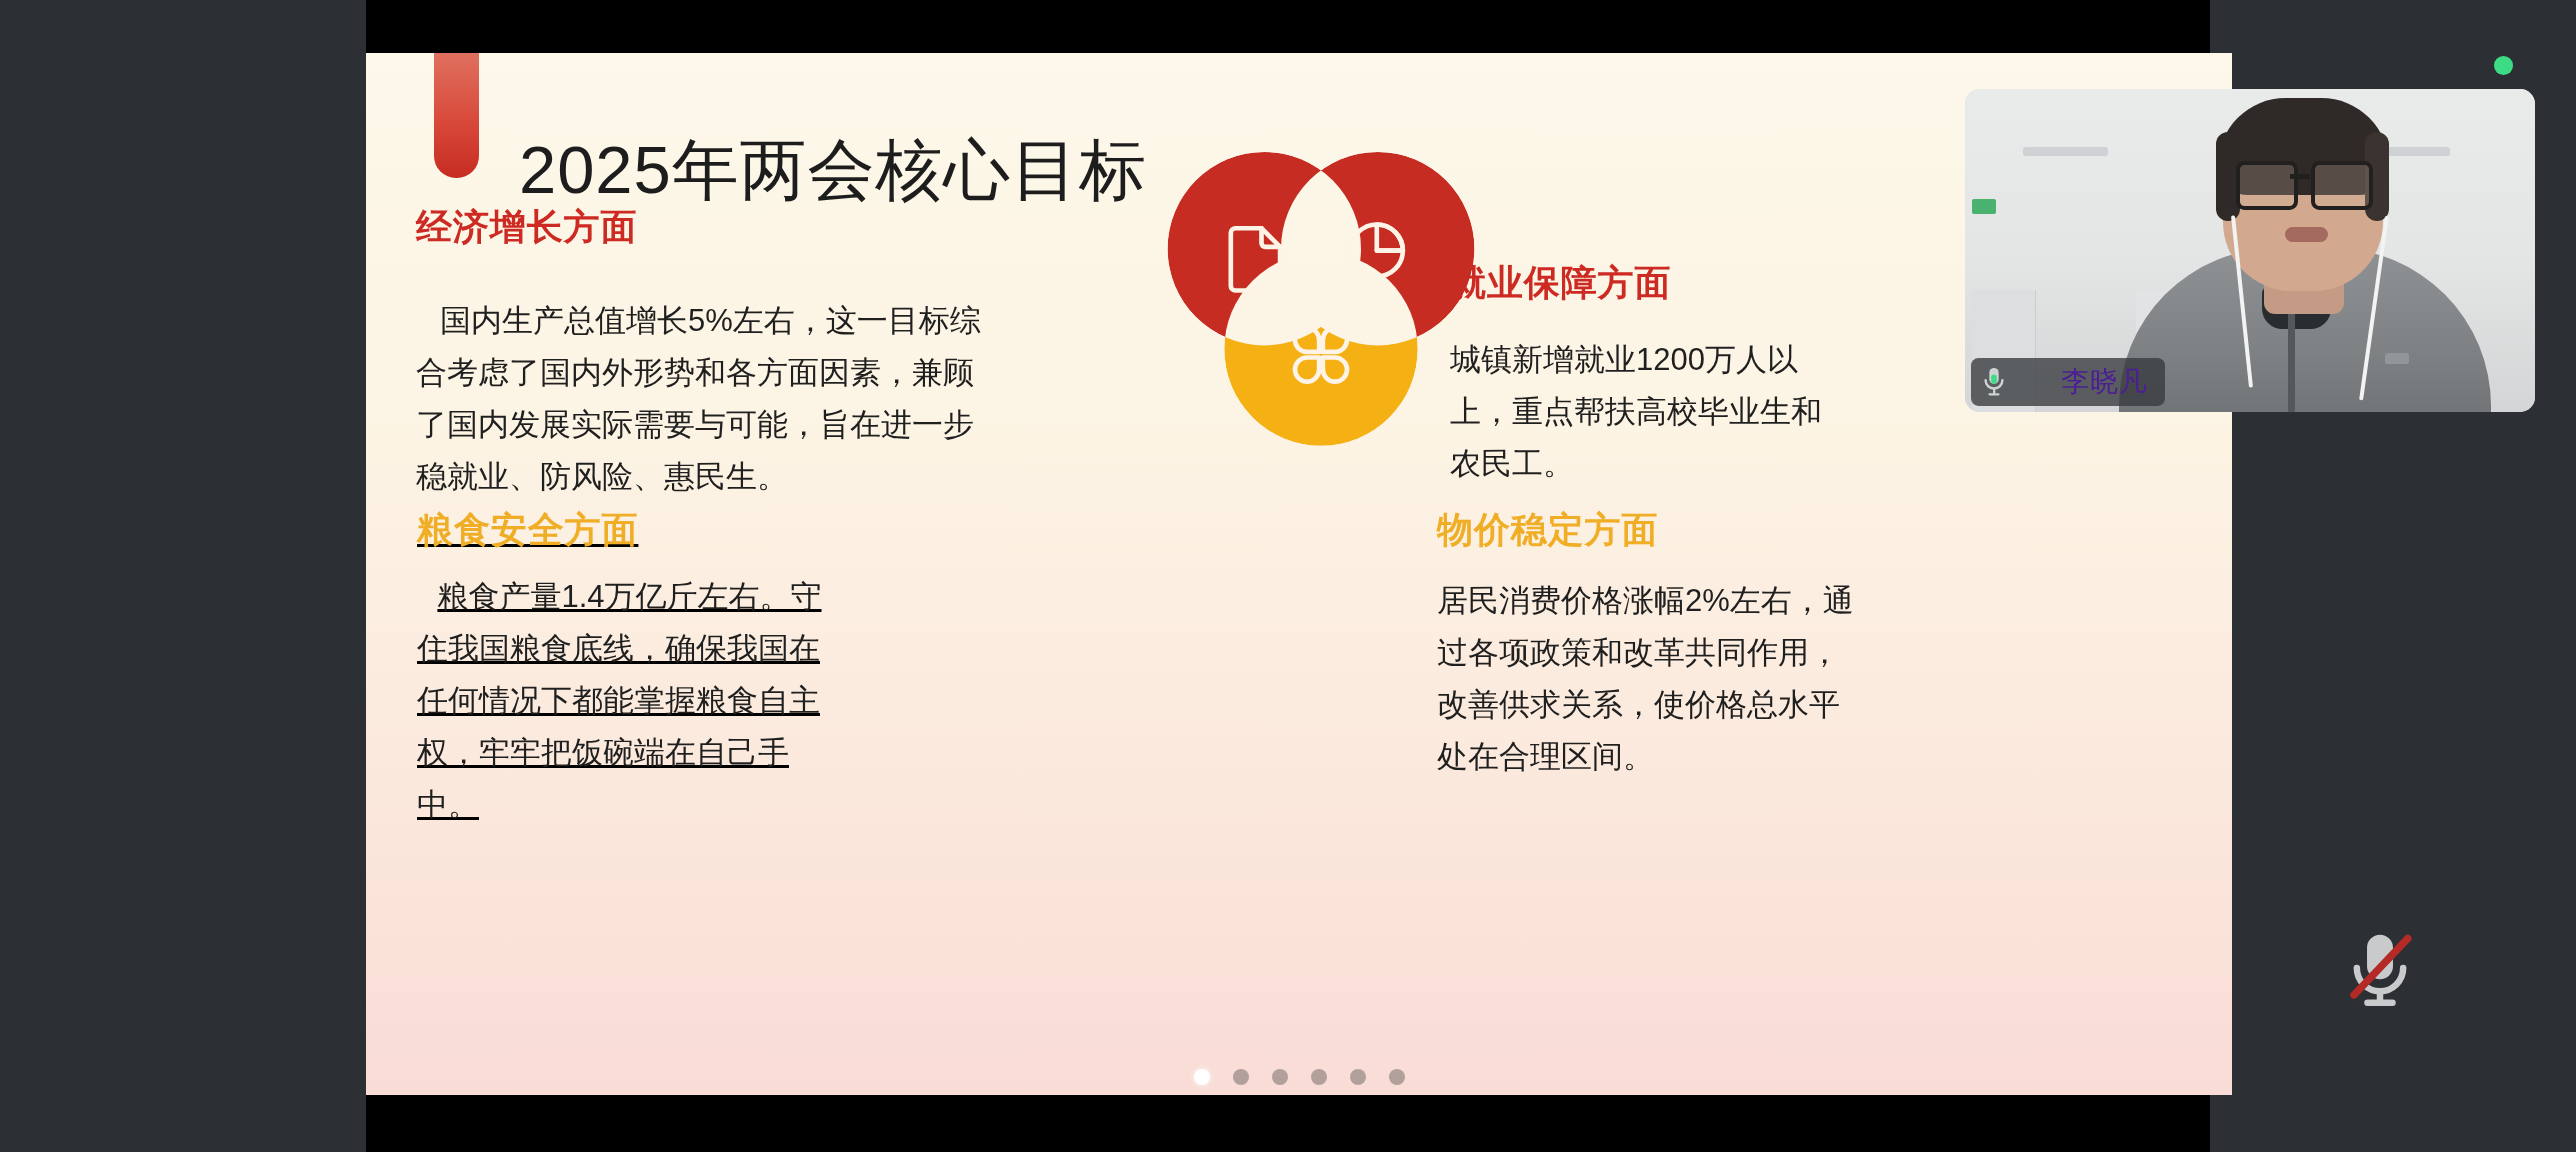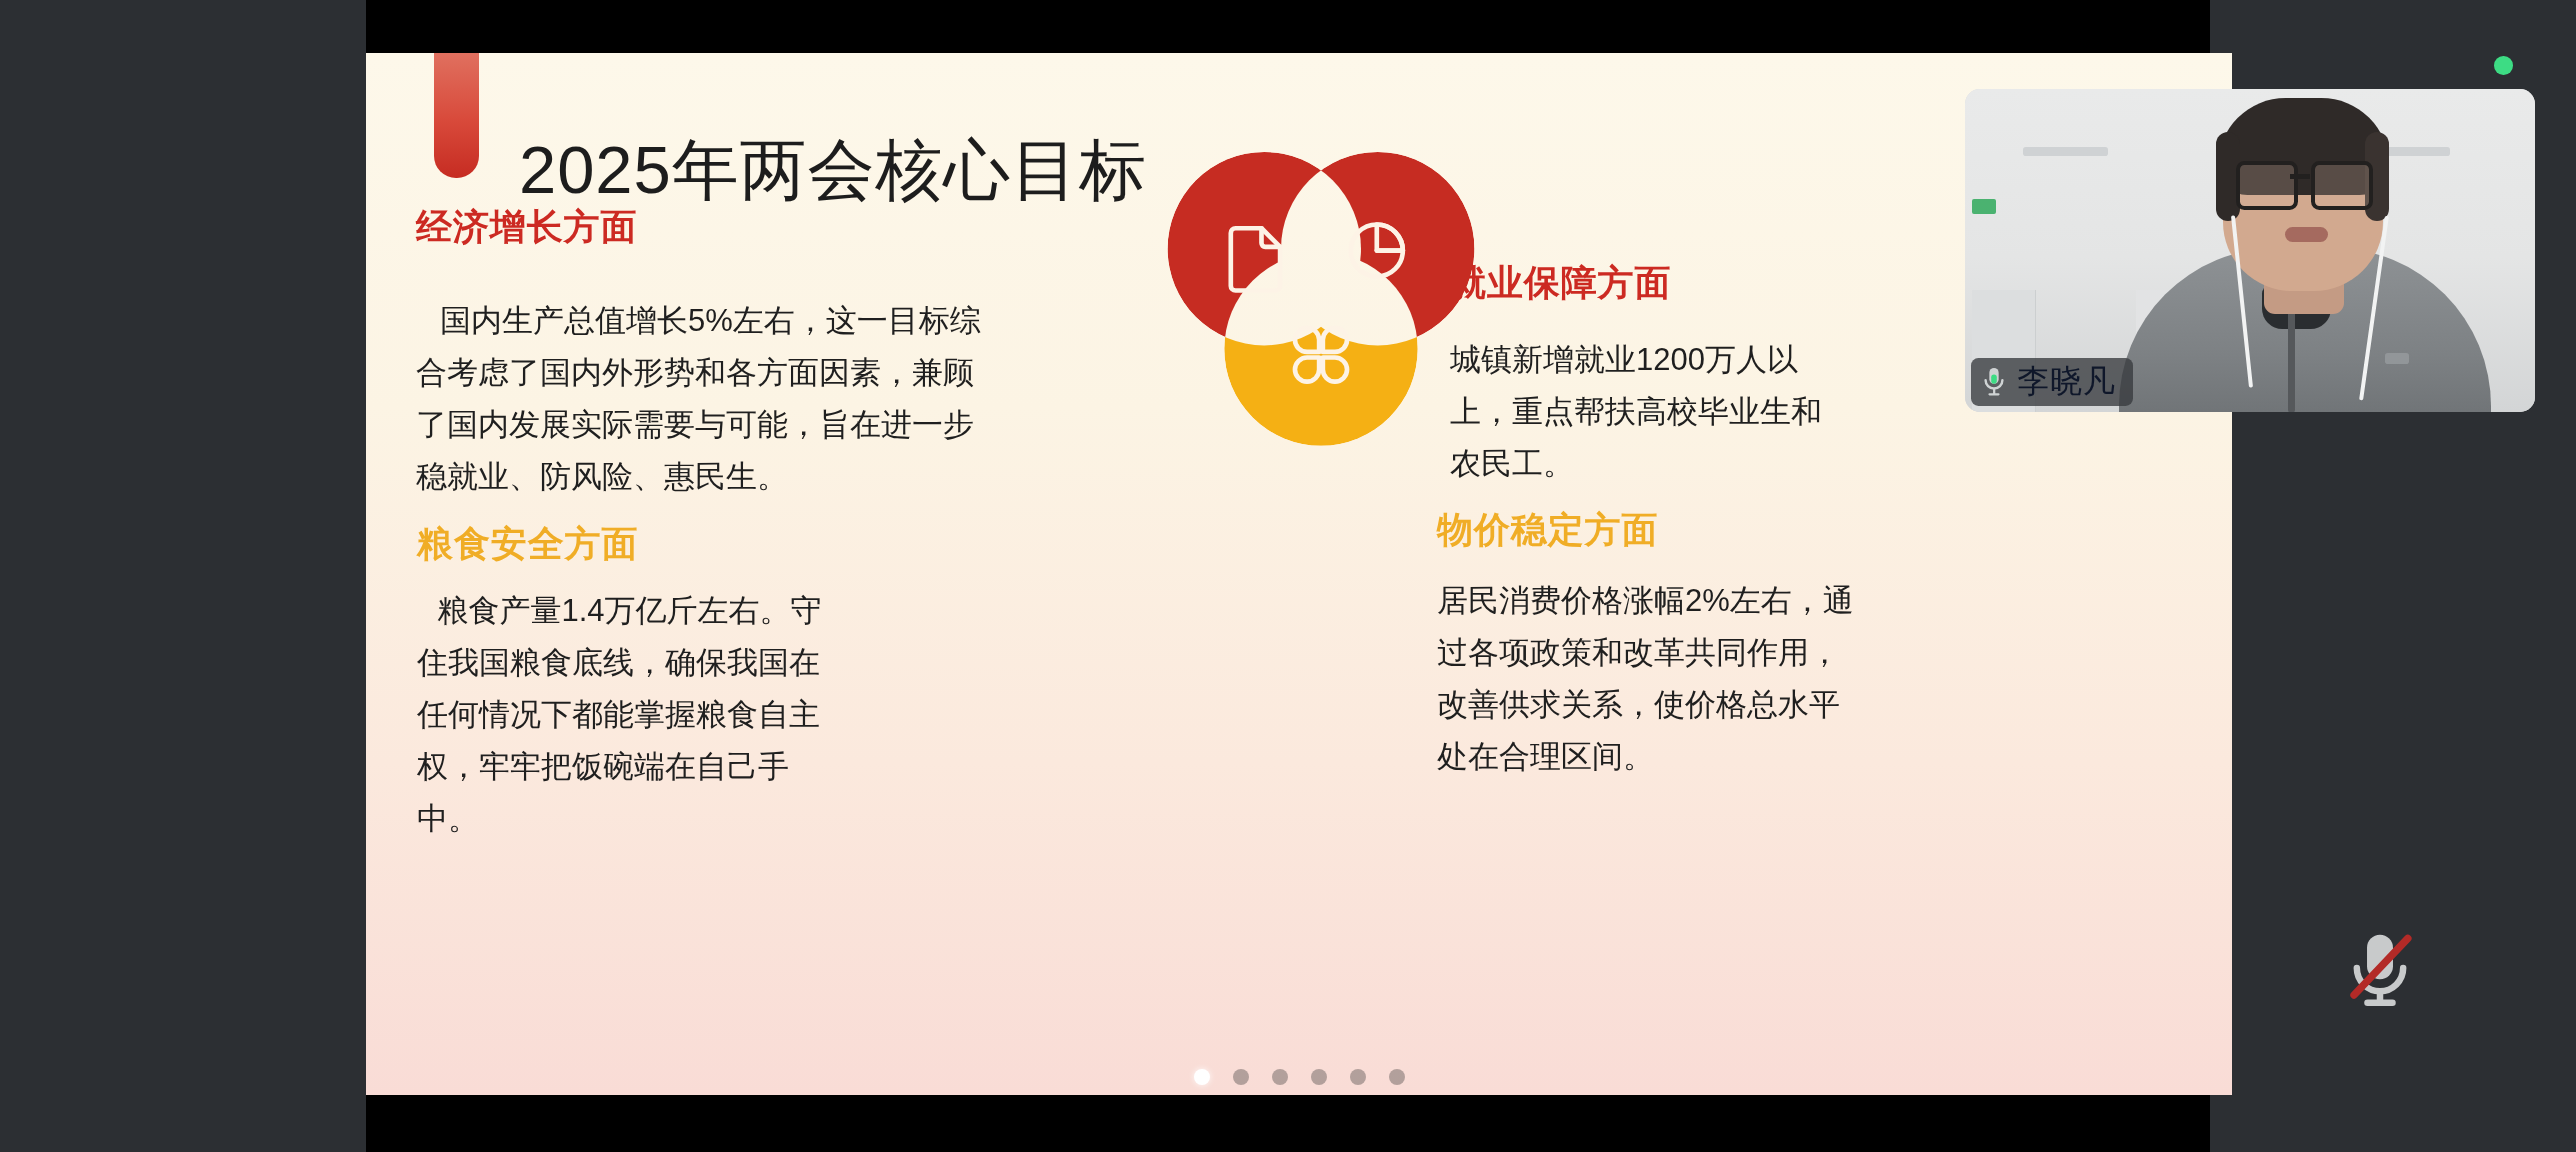--- a/index.html
+++ b/index.html
@@ -100,22 +100,23 @@
     width: 520px;
   }
   #sec-employment .section-body {
     margin-top: 26px;
     width: 390px;
   }
 
   #sec-grain {
     position: absolute;
     left: 51px;
-    top: 467px;
+    top: 453px;
     width: 558px;
+    text-decoration: underline;
   }
   #sec-grain .section-body {
     margin-top: 16px;
     width: 409px;
     text-indent: 20.4px;
   }
 
   #sec-prices {
     position: absolute;
     left: 1071px;
@@ -339,24 +340,25 @@
     bottom: 5.6px;
     height: 48px;
     padding: 0 16.7px 0 9.3px;
     display: flex;
     align-items: center;
     gap: 9.3px;
     background: rgba(55,58,61,0.78);
     border-radius: 7.4px;
   }
   #name-badge-label {
-    color: #0f172a;
-    font-size: 32px;
+    color: #4c1d95;
+    font-size: 28px;
     white-space: nowrap;
     letter-spacing: 0.9px;
+    margin-left: 44px;
   }
   #mic-badge-icon {
     width: 28px;
     height: 32px;
     position: relative;
     flex: none;
   }
 
   
   #status-dot {

